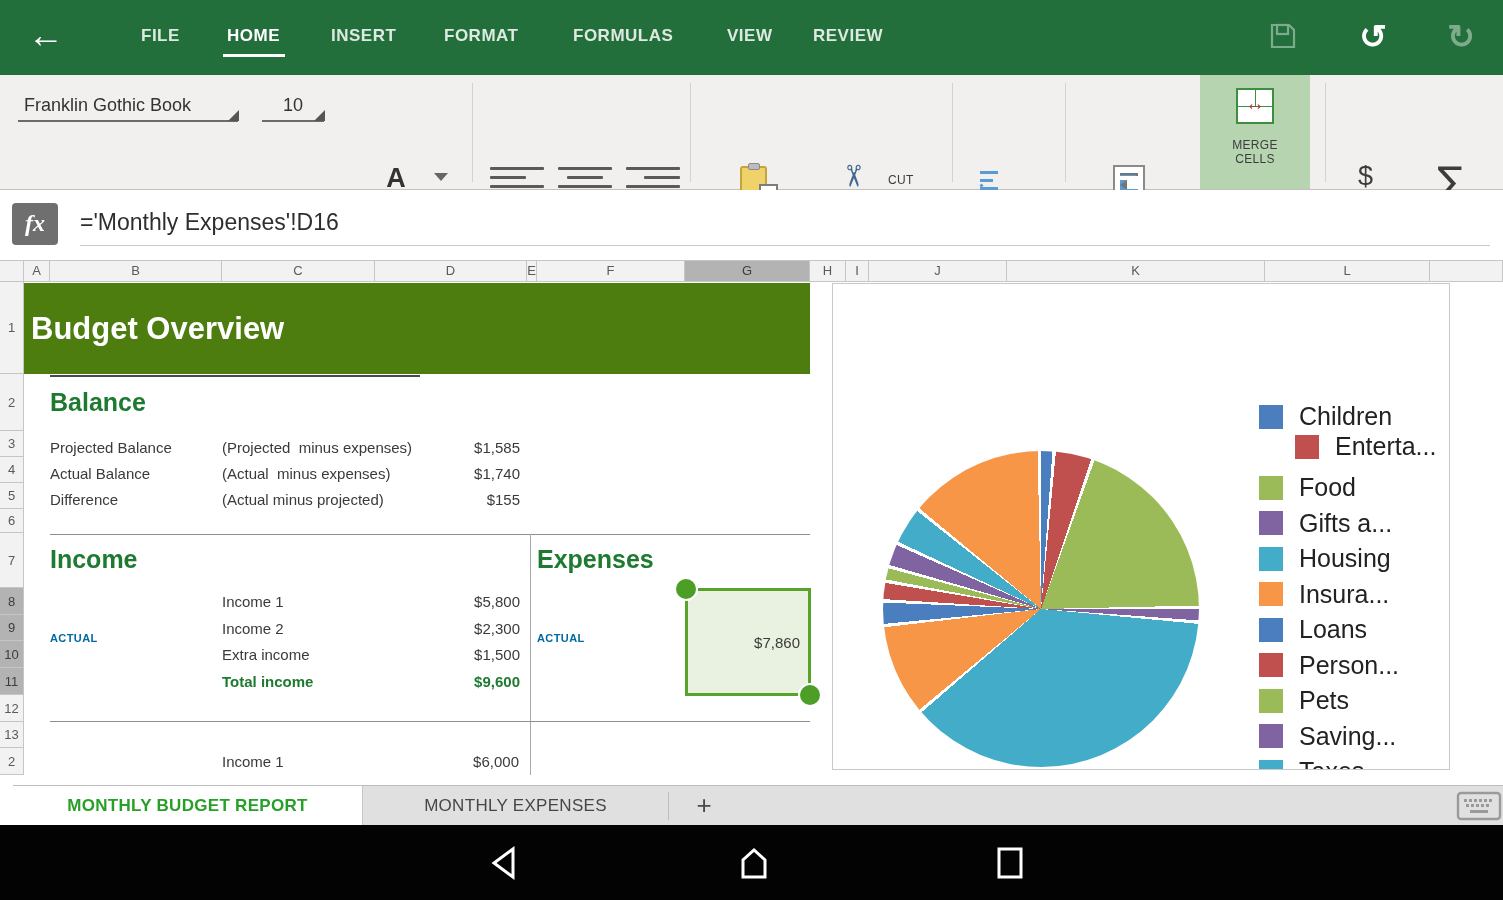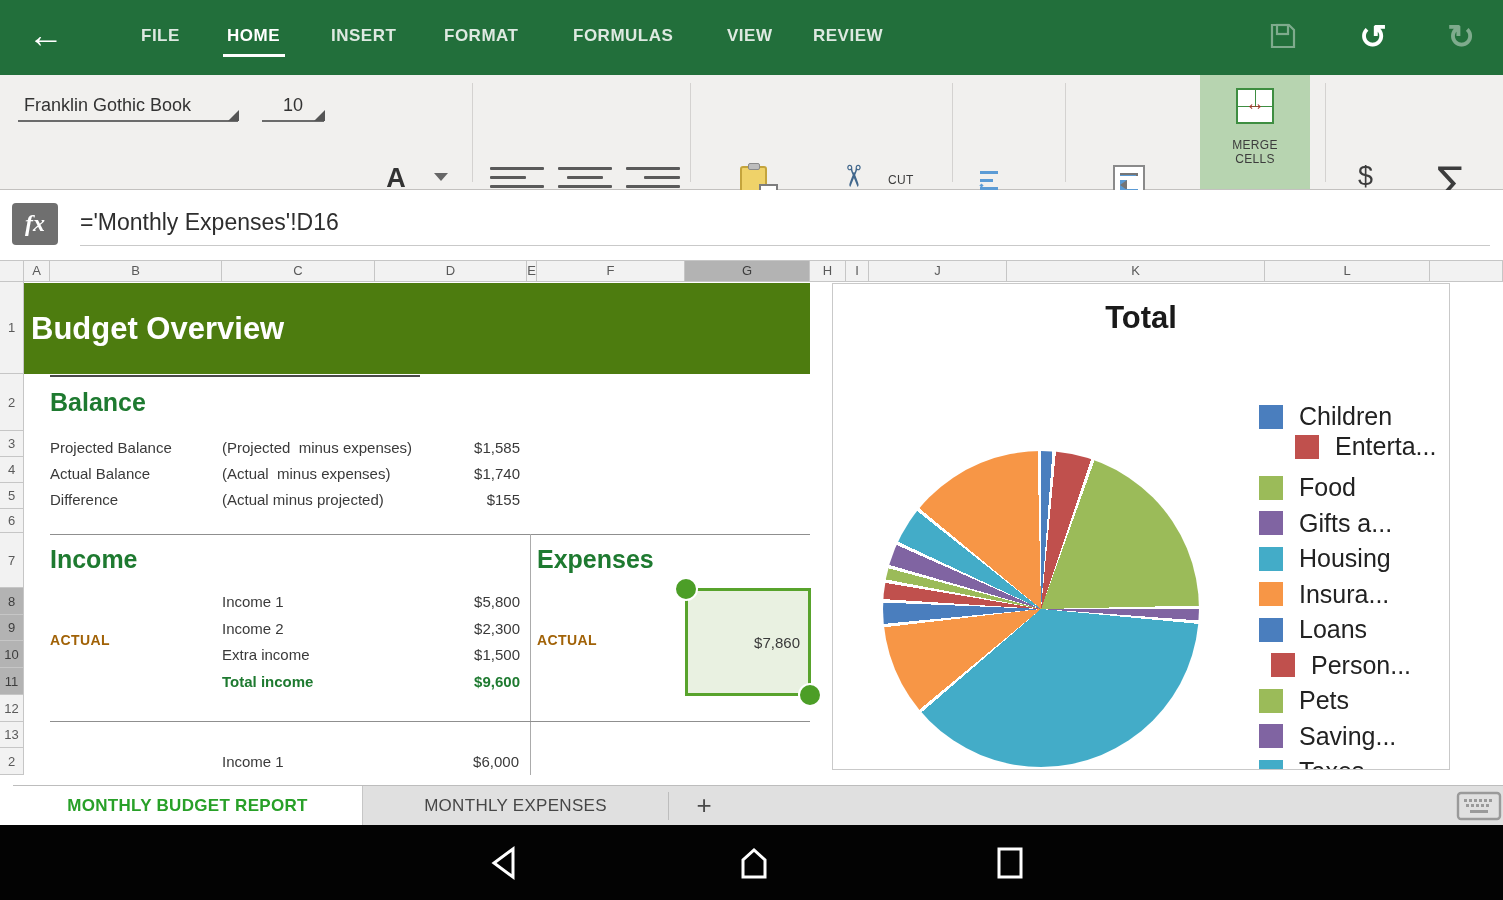--- a/index.html
+++ b/index.html
@@ -106,21 +106,21 @@
     display:flex;align-items:center}
   .banner span{color:#fff;font-weight:bold;font-size:31px;padding-left:7px}
   .banner-underline{position:absolute;left:50px;top:375px;width:370px;height:2px;background:#4a4a4a}
   .h-green{position:absolute;color:#1E7A30;font-weight:bold;font-size:25px}
   .bal-row{position:absolute;left:24px;width:786px;height:26px;font-size:15px;color:#3a3a3a}
   .bal-label{position:absolute;left:26px;top:3px}
   .bal-desc{position:absolute;left:198px;top:3px;white-space:pre}
   .bal-value{position:absolute;right:290px;top:3px}
   .divider-h{position:absolute;background:#8F8F8F;height:1px}
   .divider-v{position:absolute;background:#ABABAB;width:1px}
-  .actual{position:absolute;color:#a16207;font-weight:bold;font-size:14px;letter-spacing:.4px}
+  .actual{position:absolute;color:#0369a1;font-weight:bold;font-size:11px;letter-spacing:.4px}
   .inc-row{position:absolute;left:24px;width:786px;height:27px;font-size:15px;color:#3a3a3a}
   .inc-label{position:absolute;left:198px;top:3px}
   .inc-value{position:absolute;right:290px;top:3px}
   .inc-row.total .inc-label,.inc-row.total .inc-value{color:#1E7A30;font-weight:bold}
   .selcell{position:absolute;left:685px;top:588px;width:126px;height:108px;background:#E9F1E1;
     border:3px solid #58A32C;pointer-events:auto;cursor:pointer}
   .selcell .val{position:absolute;right:8px;top:50%;transform:translateY(-50%);font-size:15px;color:#3a3a3a}
   .handle{position:absolute;width:24px;height:24px;border-radius:50%;background:#4C9E27;border:2px solid #fff}
   .cell-text{position:absolute;font-size:15px;color:#3a3a3a}
 
@@ -398,21 +398,20 @@
       <i class="handle" style="left:-14px;top:-14px"></i>
       <i class="handle" style="right:-14px;bottom:-14px"></i>
     </div>
 
     <div class="divider-h" style="left:50px;top:721px;width:760px"></div>
     <span class="cell-text" style="left:222px;top:753px">Income 1</span>
     <span class="cell-text" style="left:439px;top:753px;width:80px;text-align:right">$6,000</span>
   </div>
 
   <div class="chart-panel">
-    <div class="chart-title">Total</div>
     <div class="pie" id="pie" style="background: conic-gradient(rgb(74, 126, 190) 0%, rgb(74, 126, 190) 1.15%, rgb(255, 255, 255) 1.15%, rgb(255, 255, 255) 1.5%, rgb(192, 80, 77) 1.5%, rgb(192, 80, 77) 5.15%, rgb(255, 255, 255) 5.15%, rgb(255, 255, 255) 5.5%, rgb(155, 187, 89) 5.5%, rgb(155, 187, 89) 24.65%, rgb(255, 255, 255) 24.65%, rgb(255, 255, 255) 25%, rgb(128, 100, 162) 25%, rgb(128, 100, 162) 26.15%, rgb(255, 255, 255) 26.15%, rgb(255, 255, 255) 26.5%, rgb(67, 172, 200) 26.5%, rgb(67, 172, 200) 63.65%, rgb(255, 255, 255) 63.65%, rgb(255, 255, 255) 64%, rgb(247, 150, 70) 64%, rgb(247, 150, 70) 73.15%, rgb(255, 255, 255) 73.15%, rgb(255, 255, 255) 73.5%, rgb(74, 126, 190) 73.5%, rgb(74, 126, 190) 75.65%, rgb(255, 255, 255) 75.65%, rgb(255, 255, 255) 76%, rgb(192, 80, 77) 76%, rgb(192, 80, 77) 77.65%, rgb(255, 255, 255) 77.65%, rgb(255, 255, 255) 78%, rgb(155, 187, 89) 78%, rgb(155, 187, 89) 79.15%, rgb(255, 255, 255) 79.15%, rgb(255, 255, 255) 79.5%, rgb(128, 100, 162) 79.5%, rgb(128, 100, 162) 81.65%, rgb(255, 255, 255) 81.65%, rgb(255, 255, 255) 82%, rgb(67, 172, 200) 82%, rgb(67, 172, 200) 85.65%, rgb(255, 255, 255) 85.65%, rgb(255, 255, 255) 86%, rgb(247, 150, 70) 86%, rgb(247, 150, 70) 99.65%, rgb(255, 255, 255) 99.65%, rgb(255, 255, 255) 100%);"></div>
     <div id="legend">
         <div class="lg-item" style="top: 118px;">
           <i class="lg-swatch" style="background: rgb(74, 126, 190);"></i>
           <span class="lg-label">Children</span>
         </div>
         <div class="lg-item" style="top: 148px; padding-left: 36px;">
           <i class="lg-swatch" style="background: rgb(192, 80, 77);"></i>
           <span class="lg-label">Enterta...</span>
         </div>
@@ -429,21 +428,21 @@
           <span class="lg-label">Housing</span>
         </div>
         <div class="lg-item" style="top: 295.5px;">
           <i class="lg-swatch" style="background: rgb(247, 150, 70);"></i>
           <span class="lg-label">Insura...</span>
         </div>
         <div class="lg-item" style="top: 331px;">
           <i class="lg-swatch" style="background: rgb(74, 126, 190);"></i>
           <span class="lg-label">Loans</span>
         </div>
-        <div class="lg-item" style="top: 366.5px; margin-left: 12px;">
+        <div class="lg-item" style="top: 366.5px;">
           <i class="lg-swatch" style="background: rgb(192, 80, 77);"></i>
           <span class="lg-label">Person...</span>
         </div>
         <div class="lg-item" style="top: 402px;">
           <i class="lg-swatch" style="background: rgb(155, 187, 89);"></i>
           <span class="lg-label">Pets</span>
         </div>
         <div class="lg-item" style="top: 437.5px;">
           <i class="lg-swatch" style="background: rgb(128, 100, 162);"></i>
           <span class="lg-label">Saving...</span>

